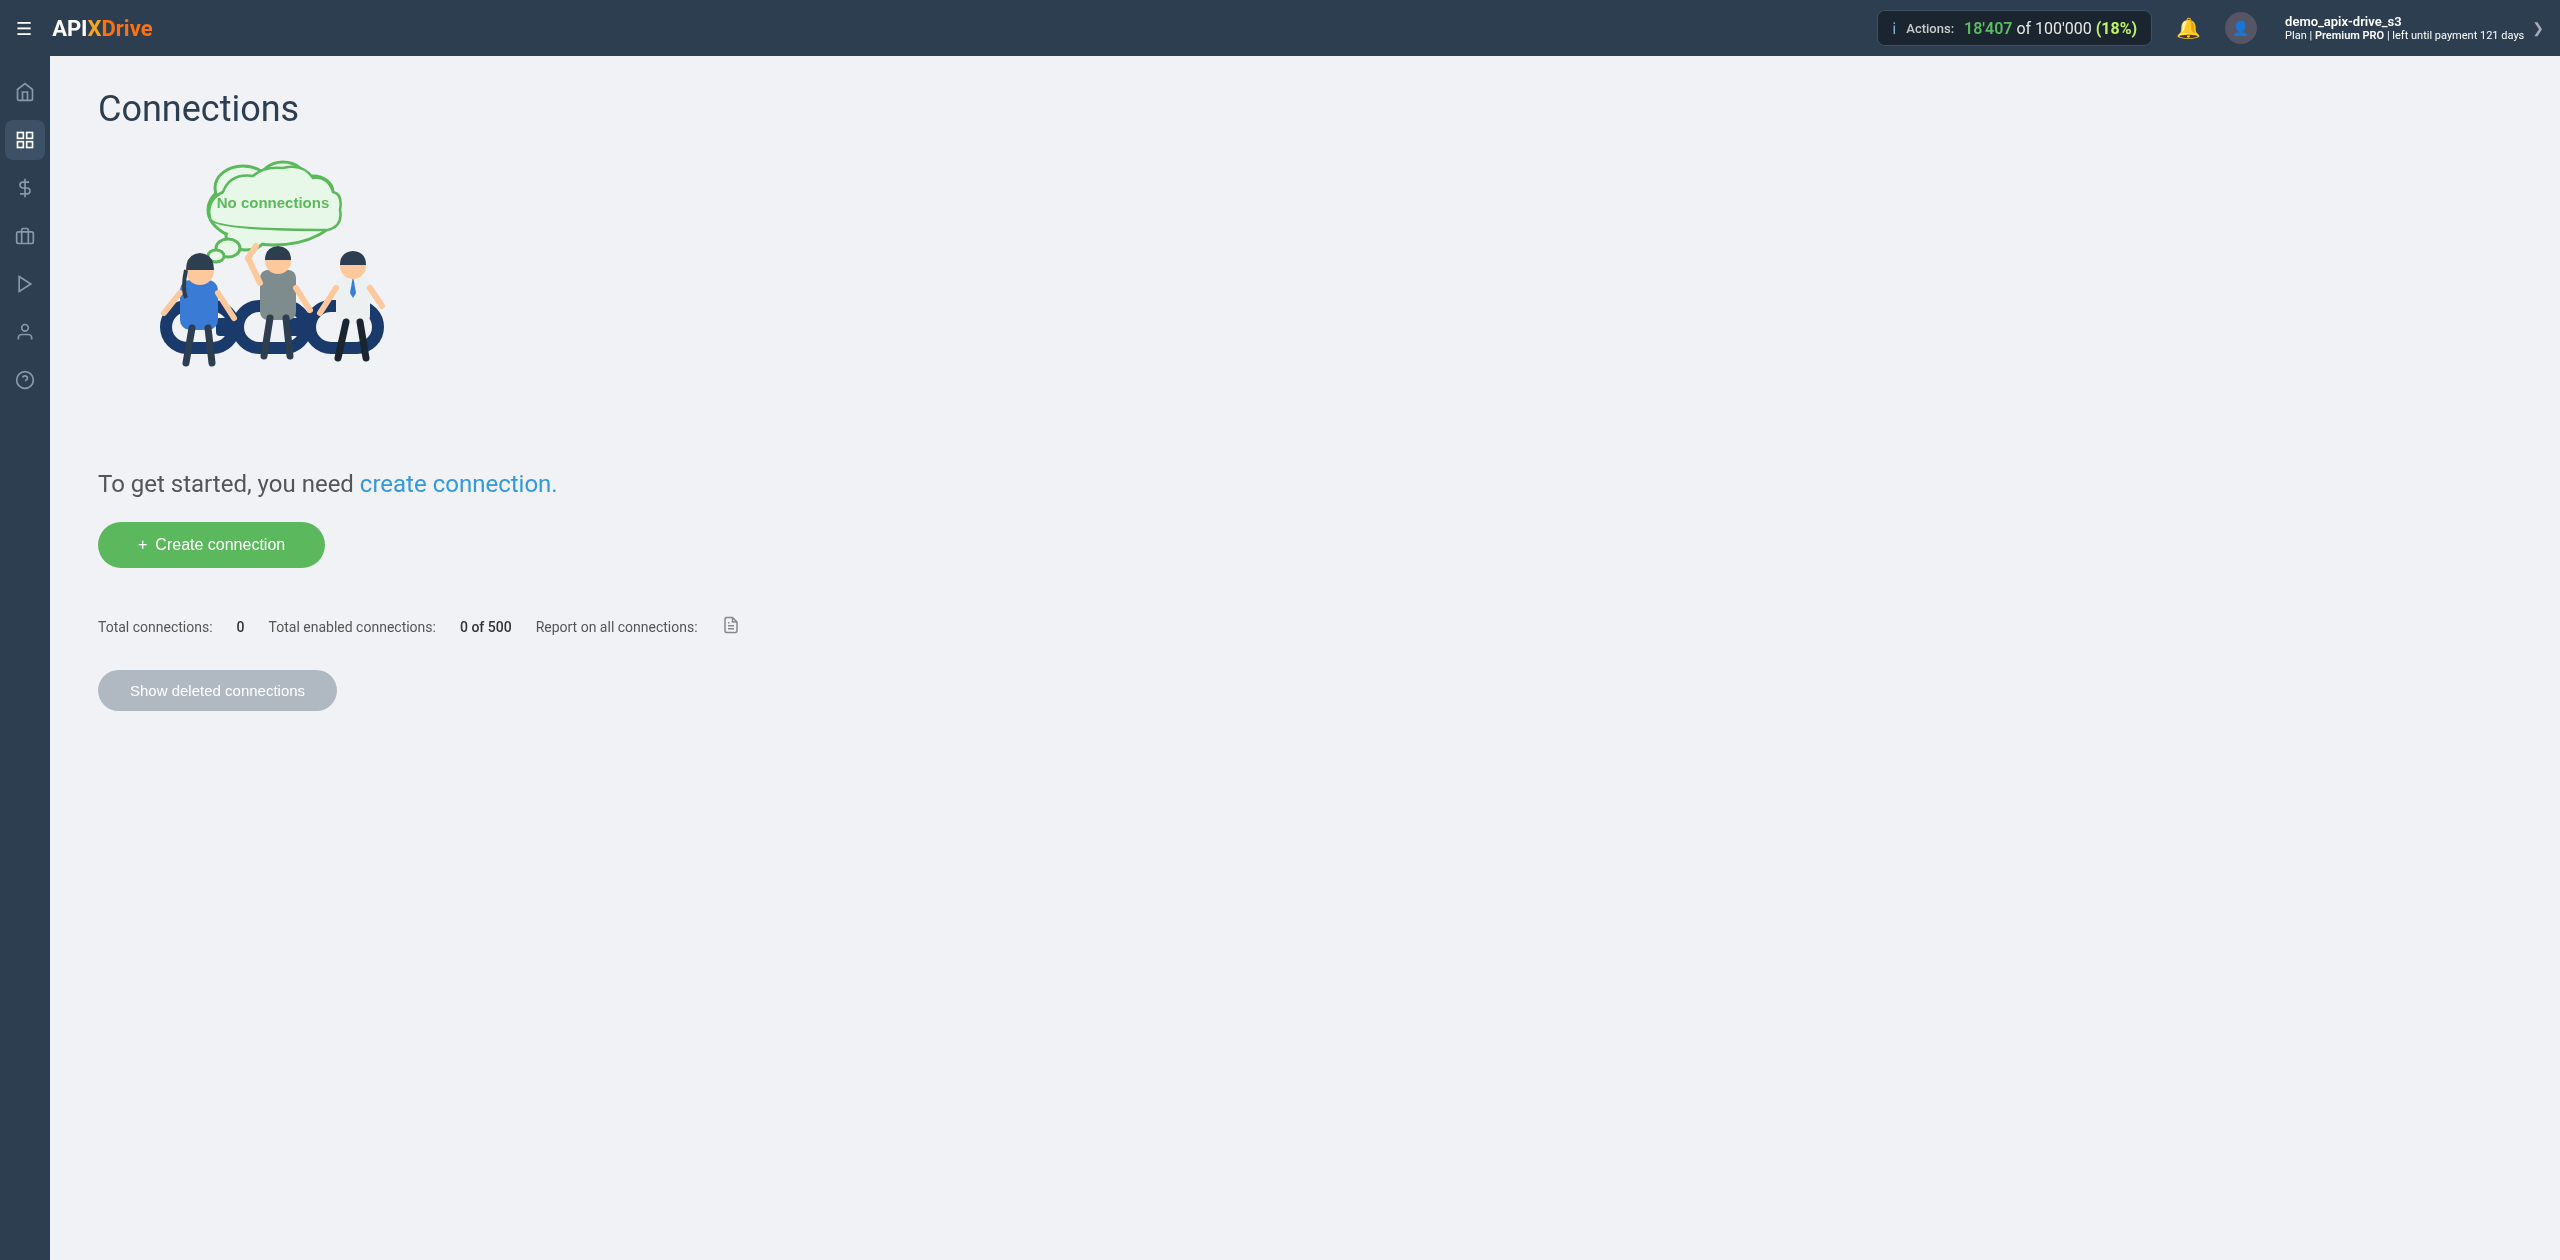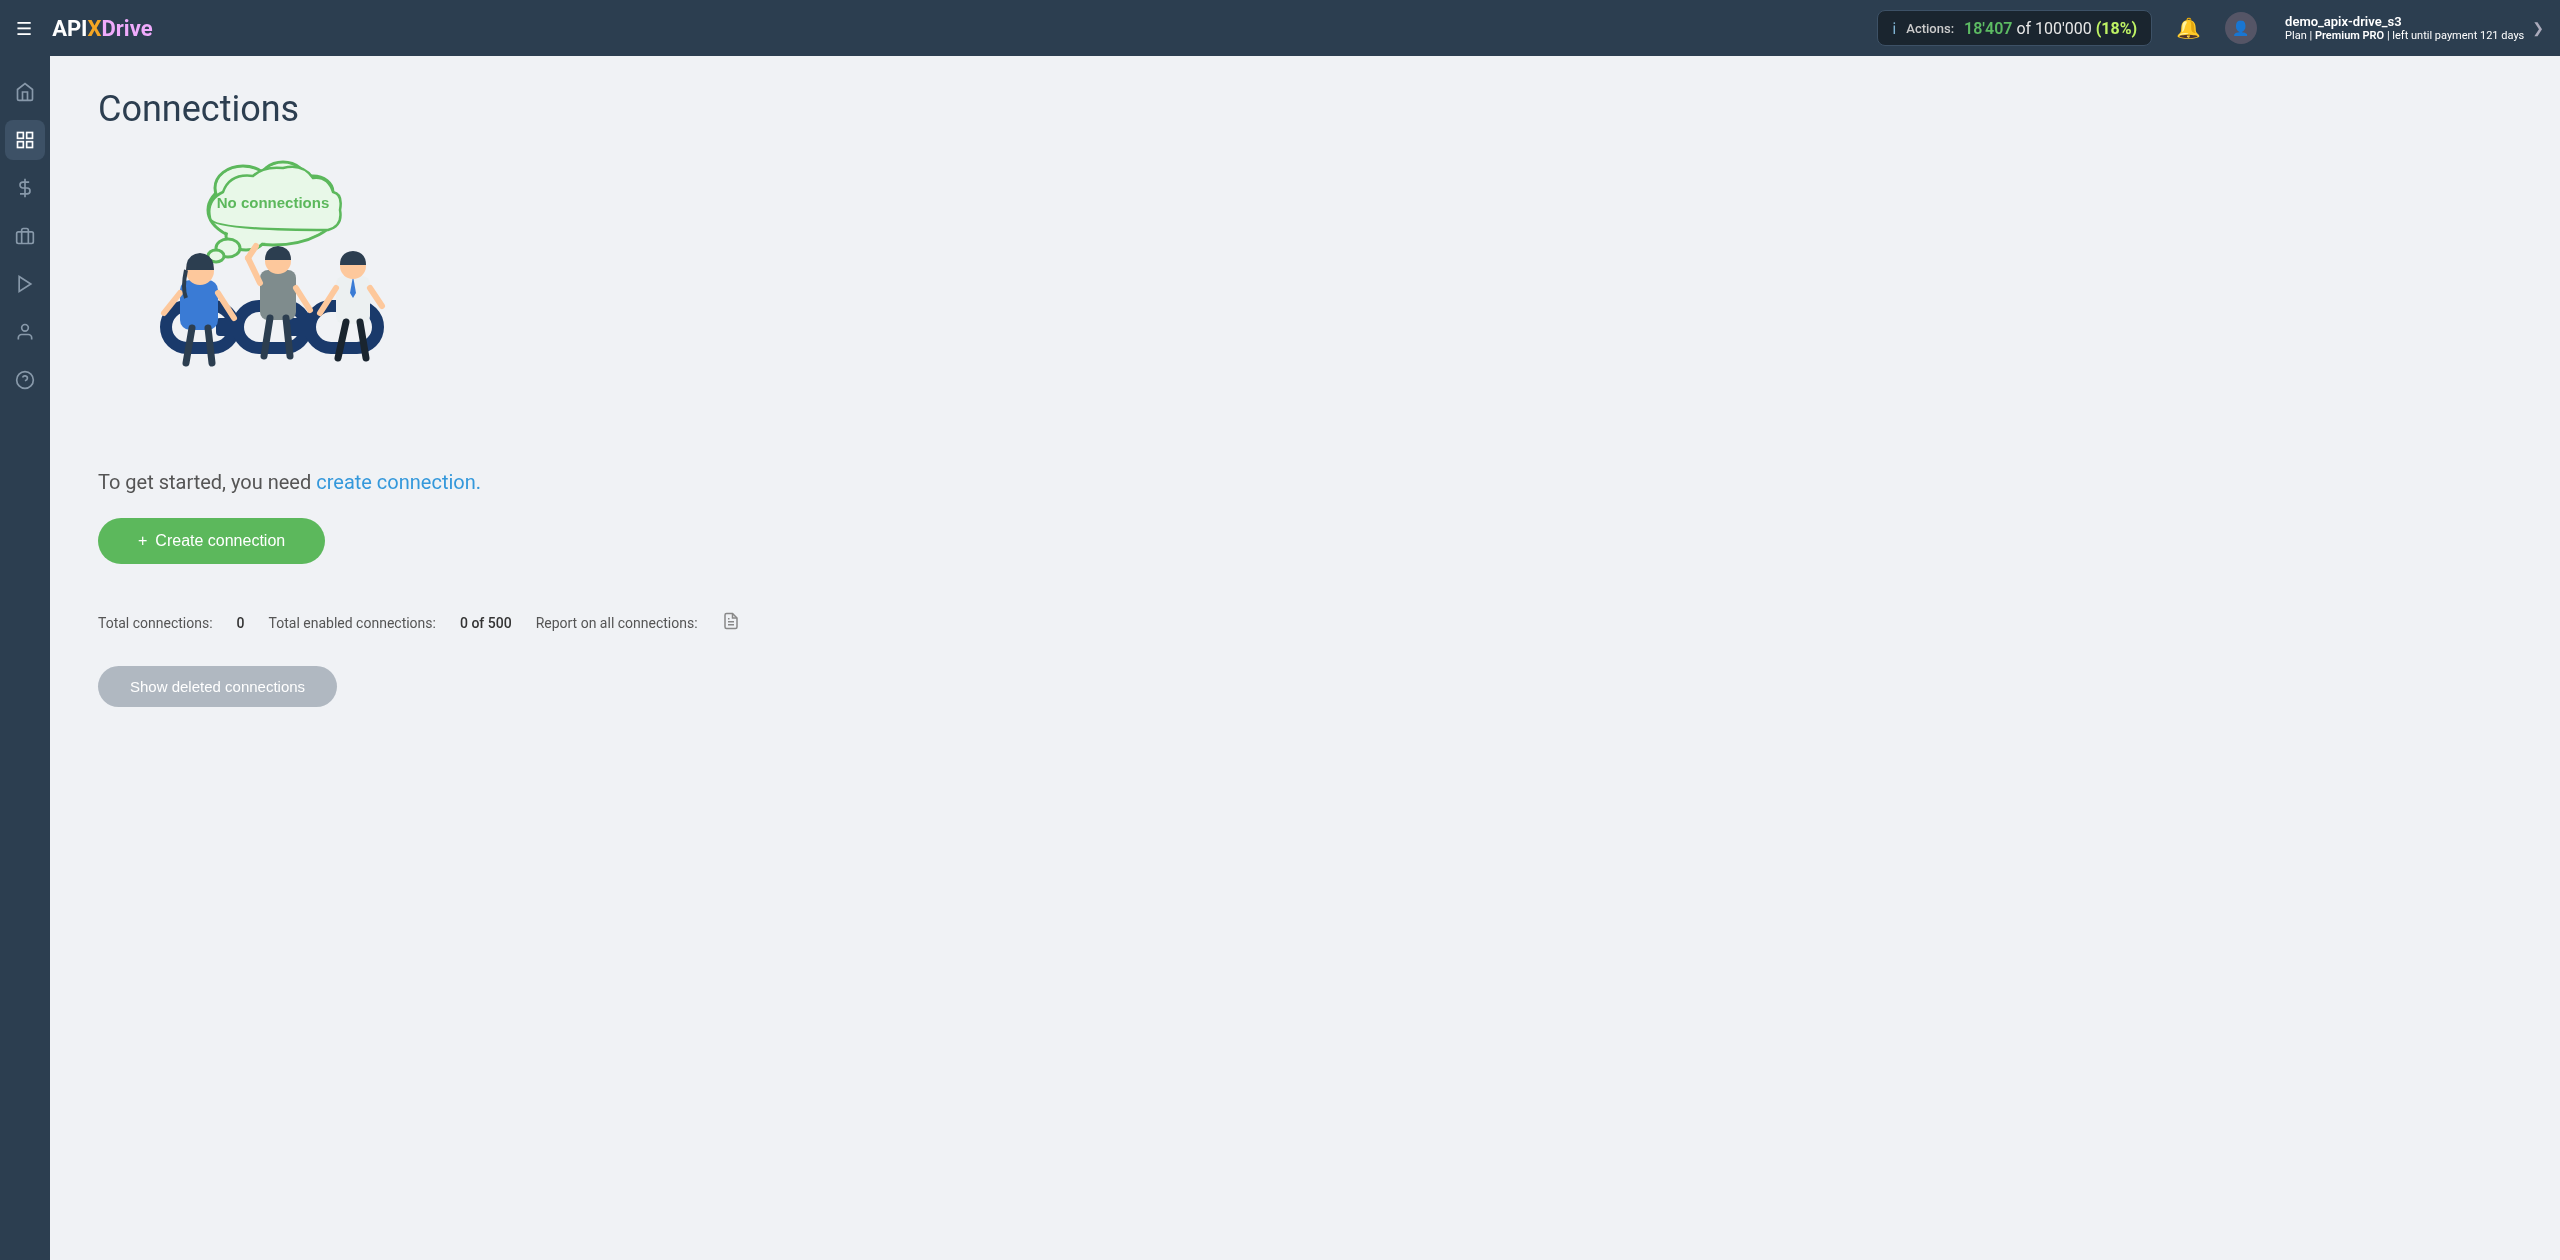--- a/index.html
+++ b/index.html
@@ -13,21 +13,21 @@
       align-items: center;
       padding: 0 16px;
       gap: 16px;
       flex-shrink: 0;
       z-index: 100;
     }
     .header-menu-icon { color: #fff; font-size: 18px; cursor: pointer; margin-right: 4px; }
     .logo { display: flex; align-items: flex-end; gap: 0; }
     .logo-text-api { color: #ffffff; font-size: 22px; font-weight: 700; letter-spacing: 0; }
     .logo-text-x { color: #f5a623; font-size: 22px; font-weight: 700; }
-    .logo-text-drive { color: #f0abfc; font-size: 22px; font-weight: 700; }
+    .logo-text-drive { color: #f97316; font-size: 22px; font-weight: 700; }
 
     .header-spacer { flex: 1; }
 
     .actions-badge {
       background: #1a252f;
       border: 1px solid #3d5166;
       border-radius: 8px;
       padding: 6px 14px;
       display: flex;
       align-items: center;
@@ -115,21 +115,21 @@
       width: 340px;
       height: 280px;
       margin-bottom: 32px;
       position: relative;
     }
 
     
     .illustration svg { width: 100%; height: 100%; }
 
     .cta-text {
-      font-size: 20px;
+      font-size: 24px;
       color: #555;
       margin-bottom: 24px;
     }
     .cta-text a { color: #3498db; text-decoration: none; }
 
     .create-btn {
       background: #5cb85c;
       color: #fff;
       border: none;
       border-radius: 24px;

